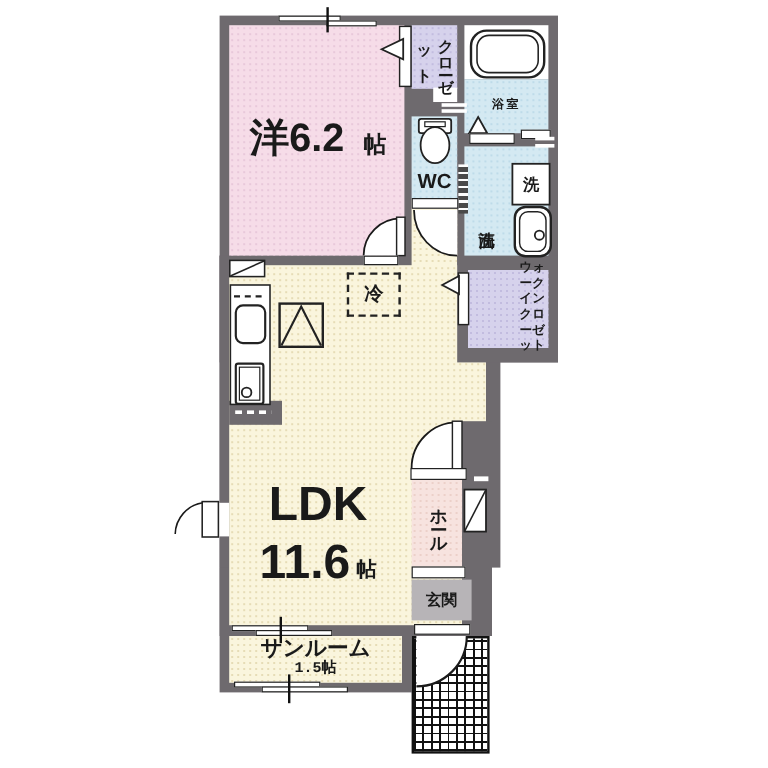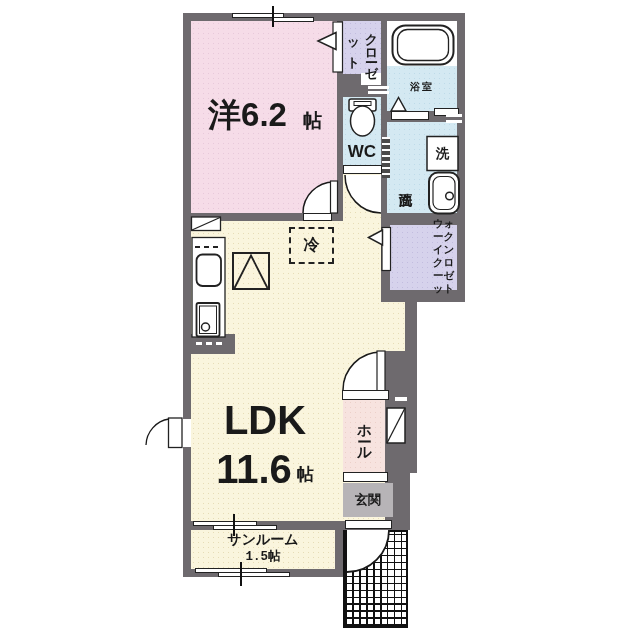--- a/index.html
+++ b/index.html
@@ -173,20 +173,20 @@
   <div class="abs lbl" style="left:200px;top:452px;width:130px;height:34px;">
     <span style="font-size:40px;">11.6</span>
       <span style="font-size:17px;margin-top:10px;margin-left:5px;">帖</span>
   </div>
   <div class="abs lbl vtext" style="left:352px;top:404px;width:24px;height:62px;font-size:14.5px;letter-spacing:3px;">
     <span>ホール</span>
   </div>
   <div class="abs lbl" style="left:343px;top:489px;width:50px;height:20px;font-size:13px;align-items:flex-end;">
     <span>玄関</span>
   </div>
-  <div class="abs lbl" style="left:198px;top:532px;width:130px;height:16px;font-size:14px;">
+  <div class="abs lbl" style="left:198px;top:532px;width:130px;height:16px;font-size:18px;">
     <span>サンルーム</span>
   </div>
   <div class="abs lbl" style="left:198px;top:549px;width:130px;height:15px;font-size:12.5px;font-family:Liberation Mono, monospace;">
     <span>1.5帖</span>
   </div>
 
 </div>
 
 </body></html>

